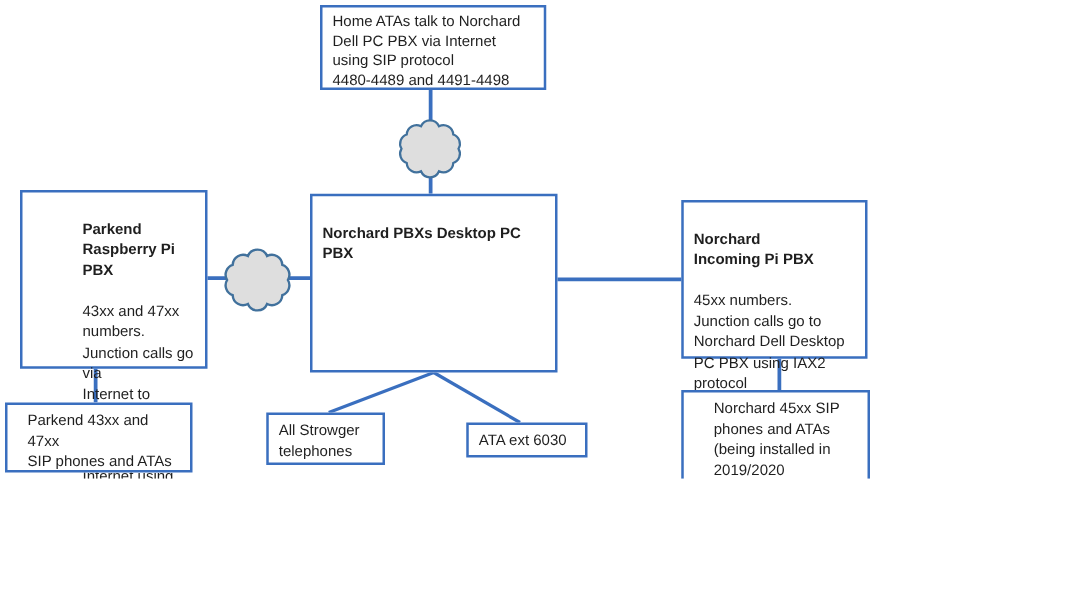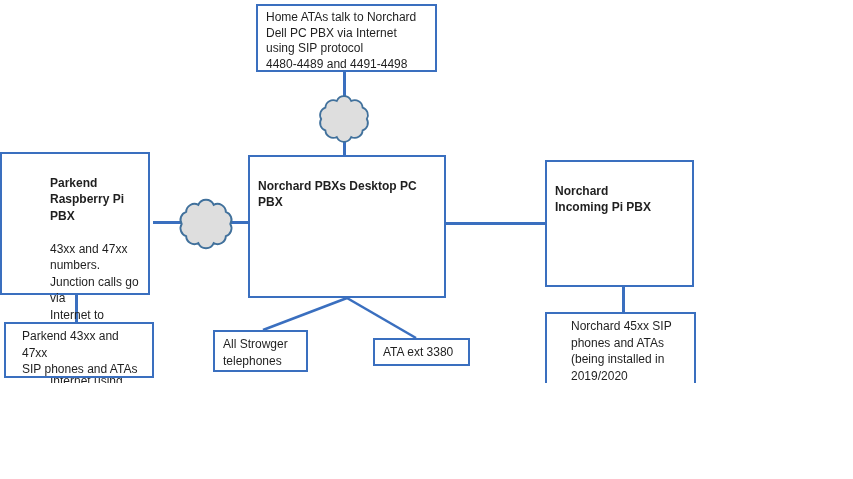--- a/index.html
+++ b/index.html
@@ -44,47 +44,52 @@
   </svg>
   <svg class="cloud" style="left:174px;top:191px;" width="64" height="66" viewBox="0 0 100 90">
     <path d="M88,45 A13,13 0 0 1 81,64 A13,13 0 0 1 62,75 A13,13 0 0 1 38,75 A13,13 0 0 1 19,64 A13,13 0 0 1 12,45 A13,13 0 0 1 19,26 A13,13 0 0 1 38,15 A13,13 0 0 1 62,15 A13,13 0 0 1 81,26 A13,13 0 0 1 88,45 Z" fill="#DEDEDE" stroke="#41719C" stroke-width="3"></path>
   </svg>
 
   <div class="box tightlh" style="left:256px;top:4px;width:181px;height:68px;">Home ATAs talk to Norchard
 Dell PC PBX via Internet
 using SIP protocol
 4480-4489 and 4491-4498</div>
 
-  <div class="box" style="left:0;top:152px;width:150px;height:143px;padding-left:48px;">
+  <div class="box" style="left:16px;top:152px;width:150px;height:143px;padding-left:48px;">
     <div class="hdr">Parkend
 Raspberry Pi PBX</div>
     <div>43xx and 47xx numbers.
 Junction calls go via
 Internet to Norchard
 Dell Desktop PC via
 Internet using IAX2
 protocol</div>
   </div>
 
   <div class="box" style="left:248px;top:155px;width:198px;height:143px;">
     <div class="hdr">Norchard PBXs Desktop PC PBX</div>
   </div>
 
   <div class="box" style="left:545px;top:160px;width:149px;height:127px;">
     <div class="hdr">Norchard
 Incoming Pi PBX</div>
+    <div>45xx numbers.
+Junction calls go to
+Norchard Dell Desktop
+PC PBX using IAX2
+protocol</div>
   </div>
 
   <div class="box" style="left:4px;top:322px;width:150px;height:56px;padding-left:16px;">Parkend 43xx and 47xx
 SIP phones and ATAs</div>
 
   <div class="box" style="left:213px;top:330px;width:95px;height:42px;">All Strowger
 telephones</div>
 
-  <div class="box" style="left:373px;top:338px;width:97px;height:28px;">ATA ext 3380</div>
+  <div class="box" style="left:373px;top:338px;width:97px;height:28px;">ATA ext 6030</div>
 
   <div class="box" style="left:545px;top:312px;width:151px;height:76px;padding-left:24px;">Norchard 45xx SIP
 phones and ATAs
 (being installed in
 2019/2020</div>
 
   <div class="legend" style="left:612px;top:400px;width:232px;height:70px;">
     <span>DRF VoIP System</span><br>
     <span><span>Call Routing – 7</span><sup>th</sup><span> August 2019</span></span><br>
     

